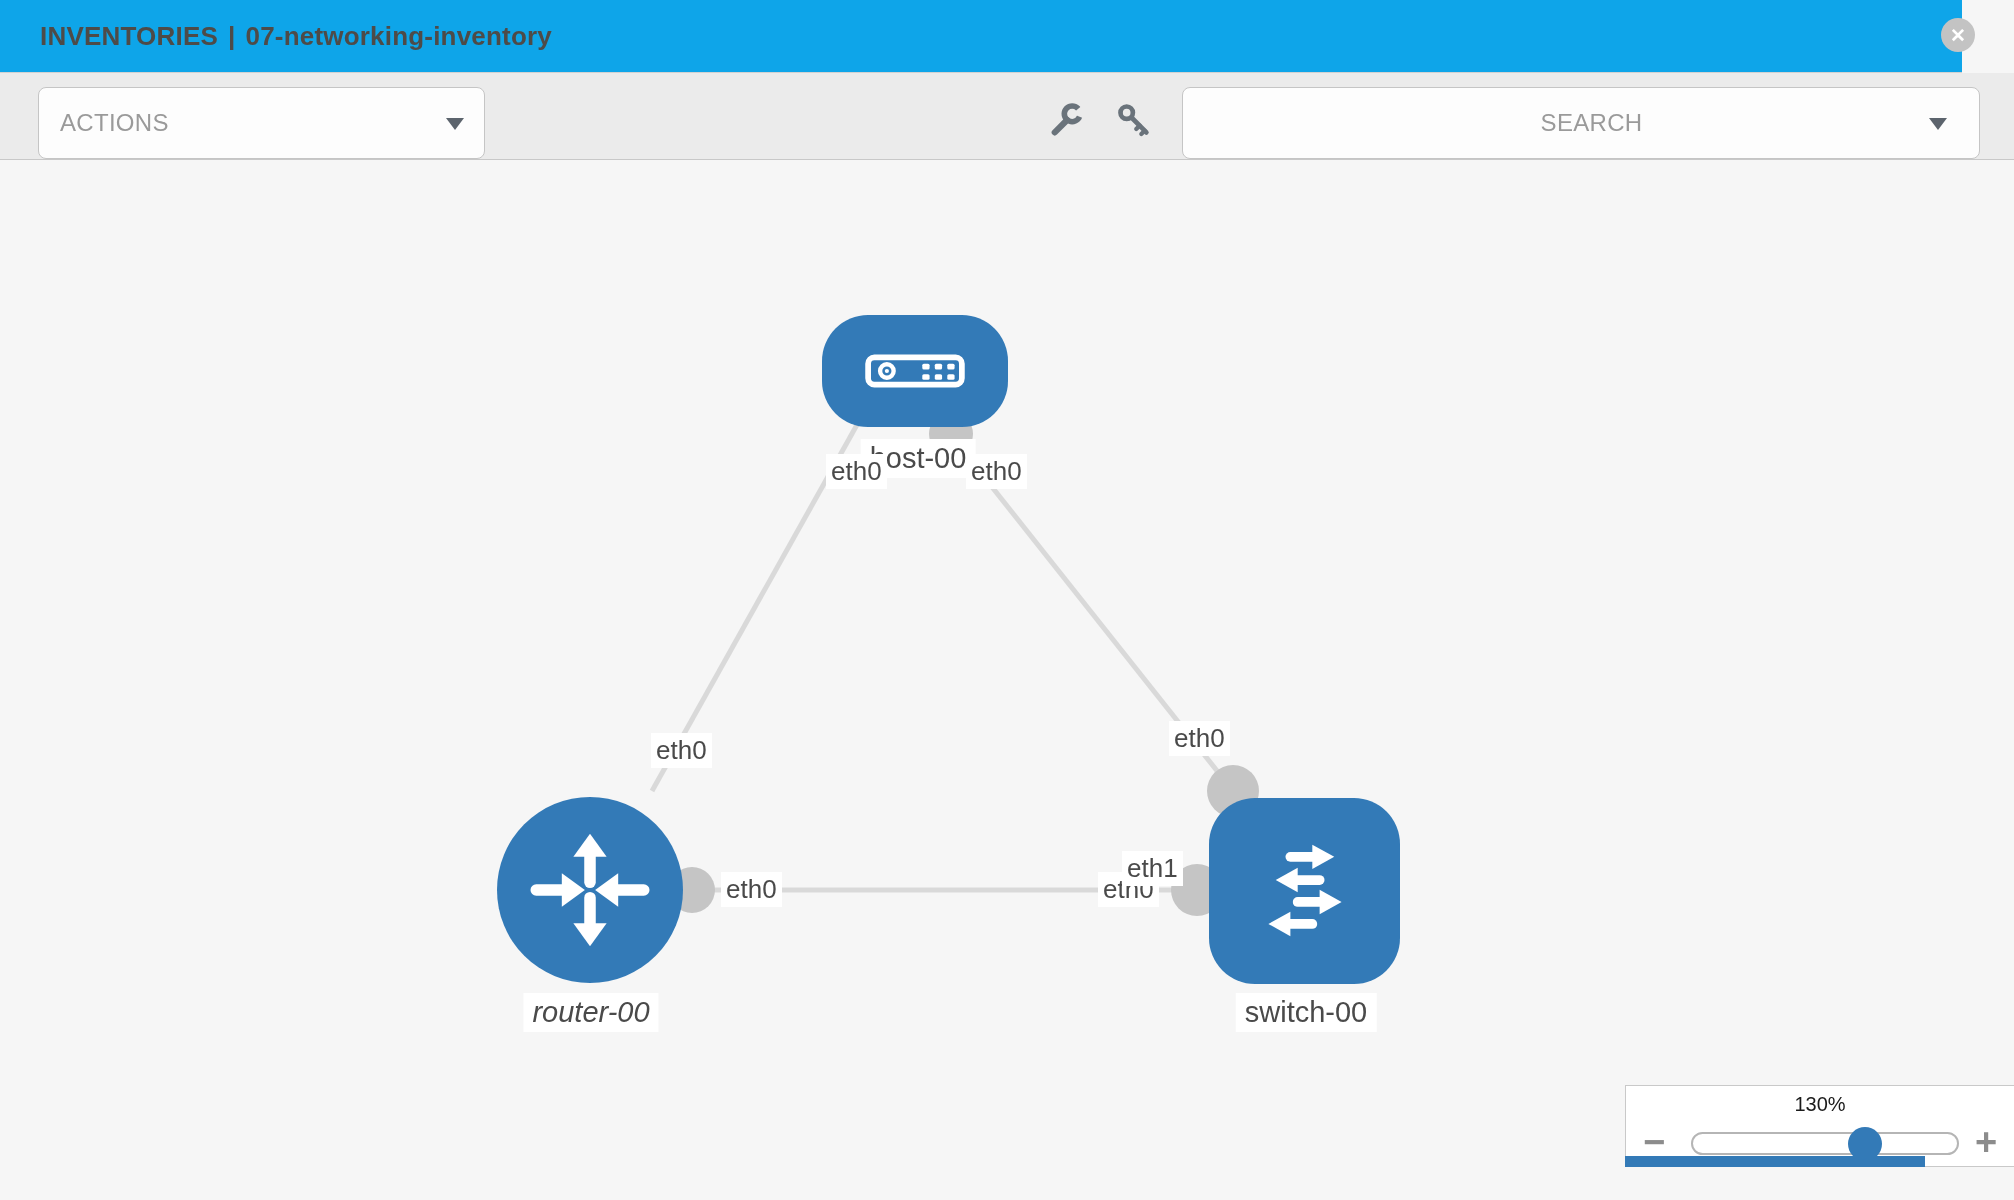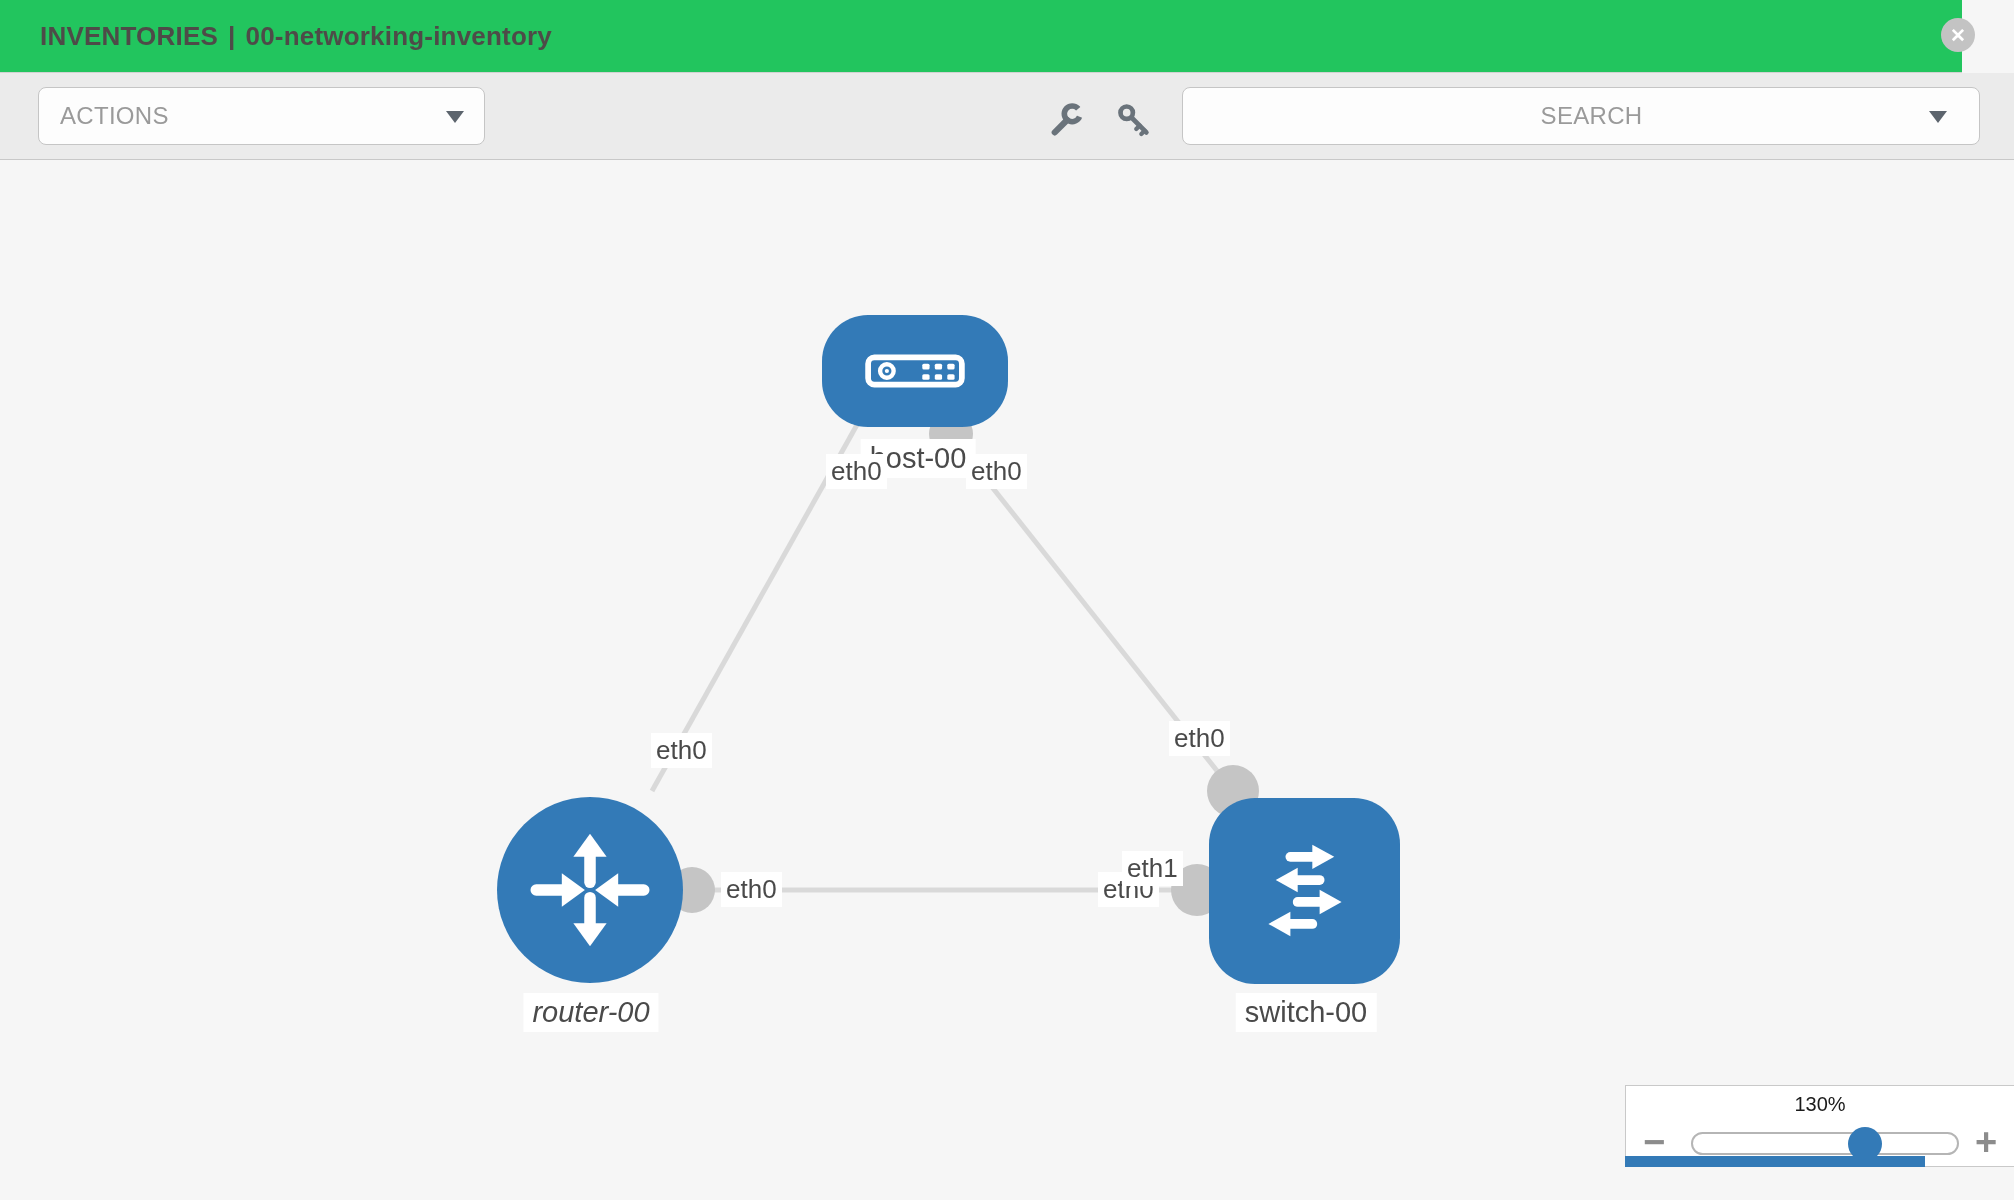--- a/index.html
+++ b/index.html
@@ -2,33 +2,33 @@
 <html><head>
 <meta charset="utf-8">
 <style>
   * { margin:0; padding:0; box-sizing:border-box; }
   html,body { width:2014px; height:1200px; }
   body { font-family:"Liberation Sans", sans-serif; background:#f6f6f6; overflow:hidden; }
   .app { position:relative; width:2014px; height:1200px; background:#f6f6f6; }
 
   
   .header { position:absolute; left:0; top:0; width:1962px; height:73px;
-            background:#22c55e; border-bottom:1px solid #d2d2d2; }
+            background:#0ea5e9; border-bottom:1px solid #d2d2d2; }
   .title { position:absolute; left:40px; top:0; height:72px; display:flex; align-items:center;
            font-size:26px; font-weight:700; color:#4e4b48; letter-spacing:.2px; }
   .title .sep { margin:0 10px; font-weight:700; }
   .close-btn { position:absolute; left:1941px; top:18px; width:34px; height:34px;
                border-radius:50%; background:#c3c3c3; border:none; cursor:pointer;
                display:flex; align-items:center; justify-content:center; }
   .close-btn span { color:#ffffff; font-size:19px; font-weight:700; line-height:1; }
 
   
   .toolbar { position:absolute; left:0; top:73px; width:2014px; height:87px;
              background:#ebebeb; border-bottom:1px solid #c8c8c8; }
-  .combo { position:absolute; top:14px; height:58px; background:#fdfdfd;
+  .combo { position:absolute; top:14px; height:72px; background:#fdfdfd;
            border:1px solid #c5c5c5; border-radius:8px; display:flex; align-items:center;
            cursor:pointer; }
   .combo-actions { left:38px; width:447px; }
   .combo-search { left:1182px; width:798px;justify-content:center; }
   .combo .combo-label { font-size:24px; color:#9a9a9a; padding-left:21px; letter-spacing:.3px; }
   .caret { position:absolute; right:20px; top:50%; margin-top:-5px; width:0; height:0;
            border-left:9px solid transparent; border-right:9px solid transparent;
            border-top:12px solid #5c646d; }
   .combo-search .caret { right:32px; }
   .tool-btn { position:absolute; top:98px; width:44px; height:44px; background:transparent;
@@ -81,21 +81,21 @@
 </style>
 </head>
 <body>
 
 <div class="app">
 
   <div class="header">
     <div class="title">
       <span>INVENTORIES</span>
       <span class="sep">|</span>
-      <span>00-networking-inventory</span>
+      <span>07-networking-inventory</span>
     </div>
     <button class="close-btn">
       <span>✕</span>
     </button>
   </div>
 
   <div class="toolbar">
     <div class="combo combo-actions">
       <span class="combo-label">ACTIONS</span>
       <span class="caret"></span>

